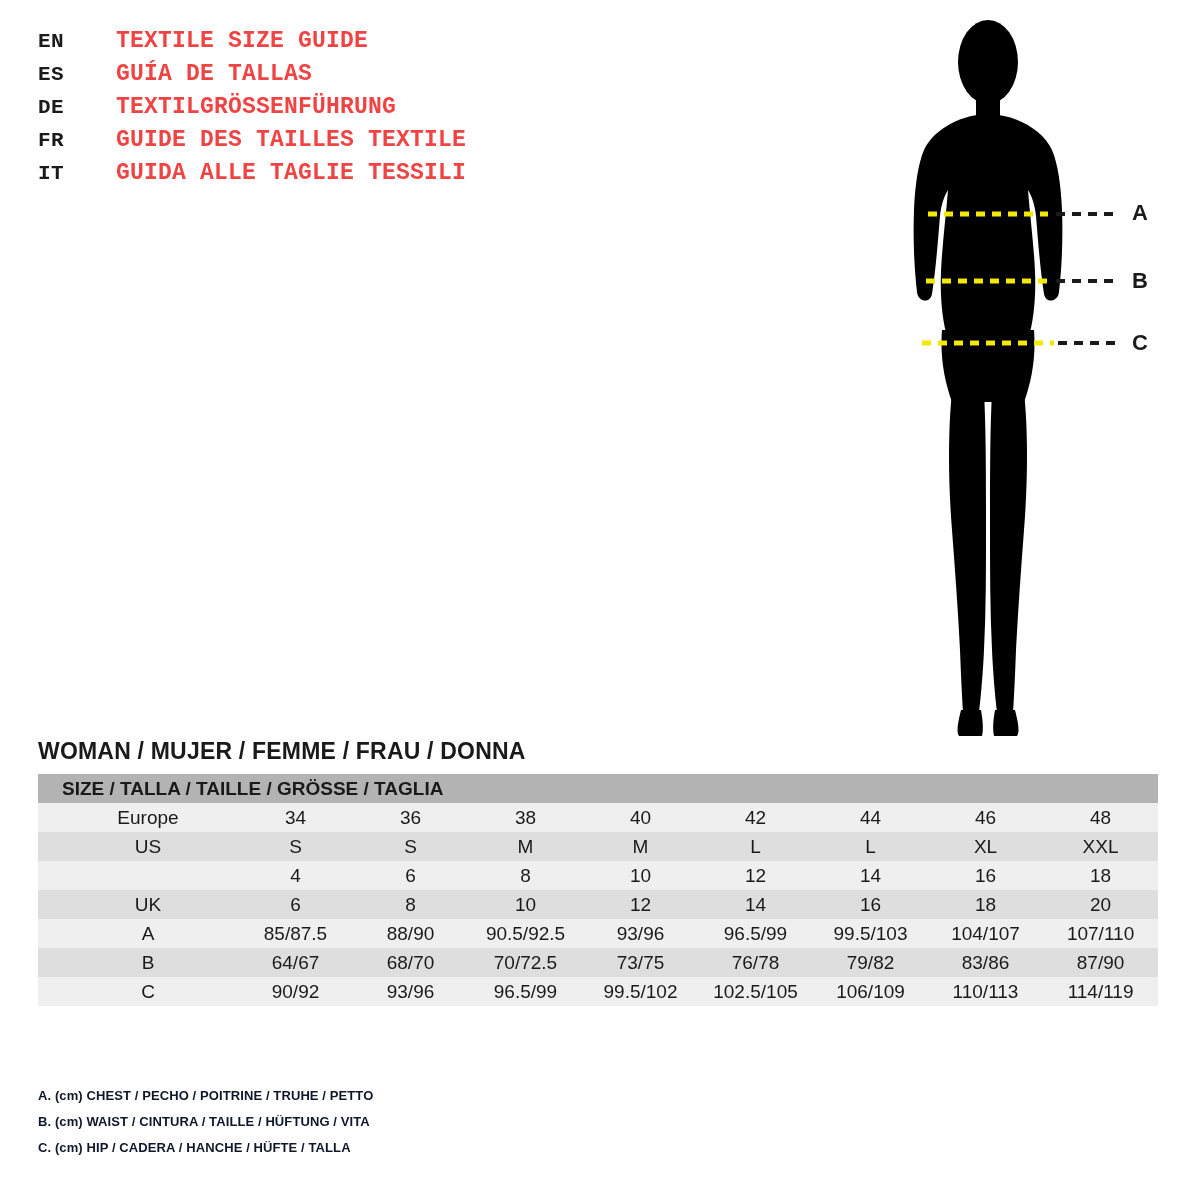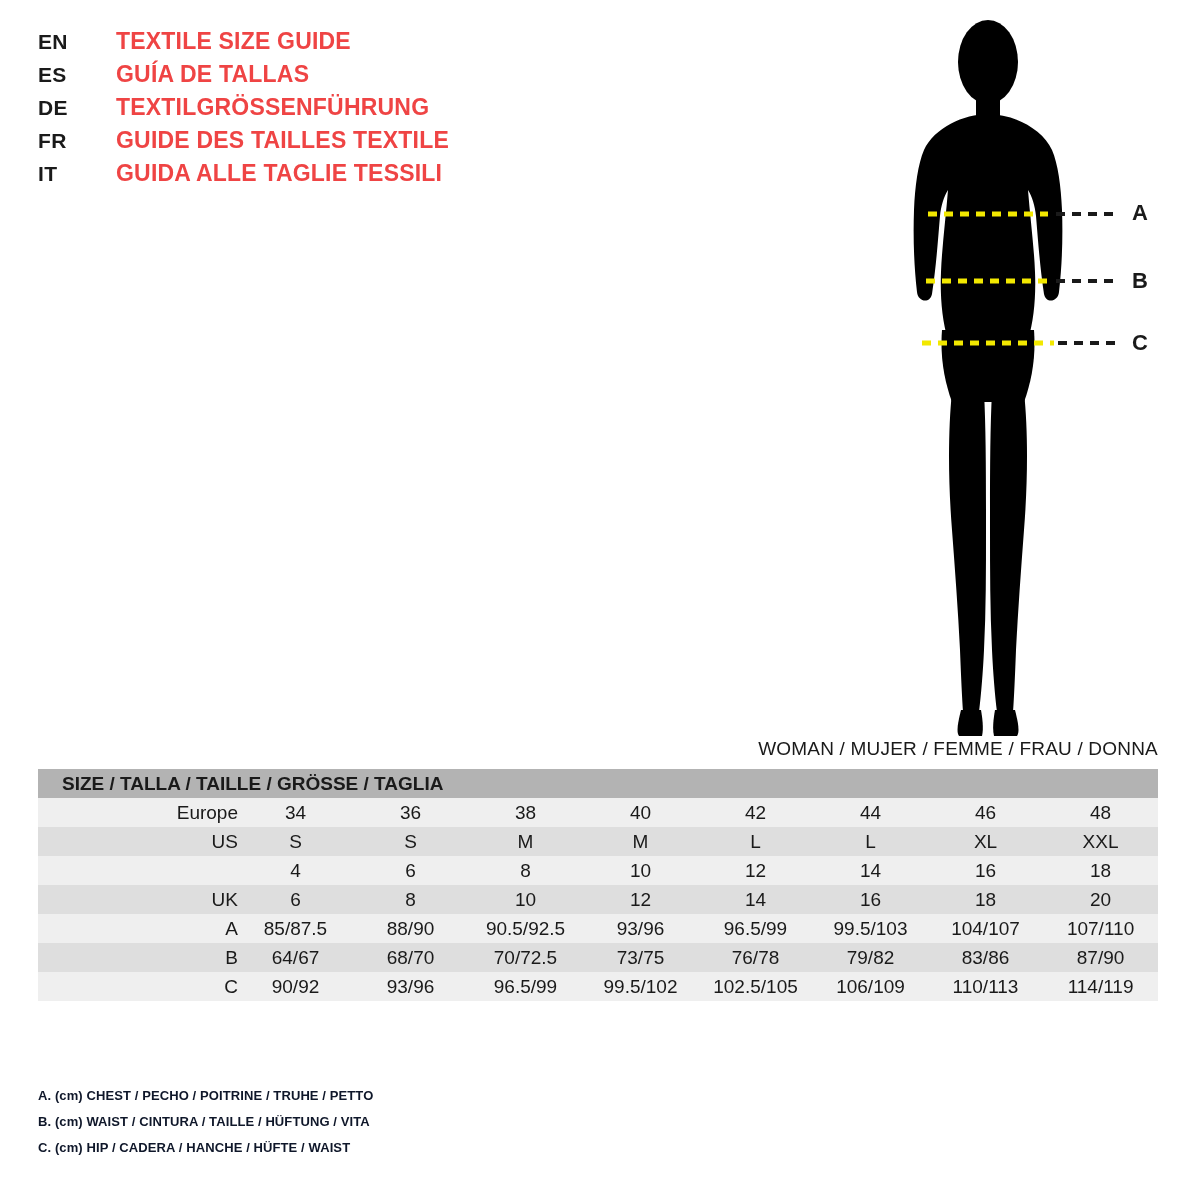--- a/index.html
+++ b/index.html
@@ -21,20 +21,21 @@
     position: absolute;
     left: 38px;
     top: 28px;
     width: 620px;
   }
   .title-row {
     display: flex;
     align-items: baseline;
     height: 30px;
     margin-bottom: 3px;
+    font-family: Liberation Mono, monospace;
   }
   .title-lang {
     width: 78px;
     flex: 0 0 78px;
     font-size: 21px;
     font-weight: bold;
     letter-spacing: 0.3px;
     color: #1a1a1a;
   }
   .title-text {
@@ -69,26 +70,25 @@
   #label-C { left: 272px; top: 320px; }
 
   
   #table-section {
     position: absolute;
     left: 38px;
     top: 738px;
     width: 1120px;
   }
   #group-title {
-    font-size: 19px;
-    font-weight: normal;
+    font-size: 23px;
+    font-weight: bold;
     letter-spacing: 0.2px;
     color: #1a1a1a;
     margin-bottom: 9px;
-    text-align: right;
   }
   table.size-table {
     border-collapse: collapse;
     width: 1120px;
     table-layout: fixed;
   }
   table.size-table th,
   table.size-table td {
     font-size: 19px;
     color: #1a1a1a;
@@ -97,21 +97,21 @@
     line-height: 29px;
     font-weight: normal;
   }
   table.size-table th.header-cell {
     text-align: left;
     padding-left: 24px;
     font-weight: bold;
     background: #b3b3b3;
   }
   table.size-table td.rowlabel {
-    text-align: right;
+    text-align: center;
     padding-left: 20px;
   }
   table.size-table td.val {
     text-align: center;
   }
   tr.shade-light td { background: #efefef; }
   tr.shade-dark td { background: #dedede; }
   col.c0 { width: 200px; }
   col.cx { width: 115px; }
 
@@ -326,14 +326,14 @@
         <td class="val">110/113</td>
         <td class="val">114/119</td>
       </tr>
     </tbody>
   </table>
 </div>
 
 <div id="footnotes">
   <div class="footnote">A. (cm) CHEST / PECHO / POITRINE / TRUHE / PETTO</div>
   <div class="footnote">B. (cm) WAIST / CINTURA / TAILLE / HÜFTUNG / VITA</div>
-  <div class="footnote">C. (cm) HIP / CADERA / HANCHE / HÜFTE / WAIST</div>
+  <div class="footnote">C. (cm) HIP / CADERA / HANCHE / HÜFTE / TALLA</div>
 </div>
 
 </body></html>

